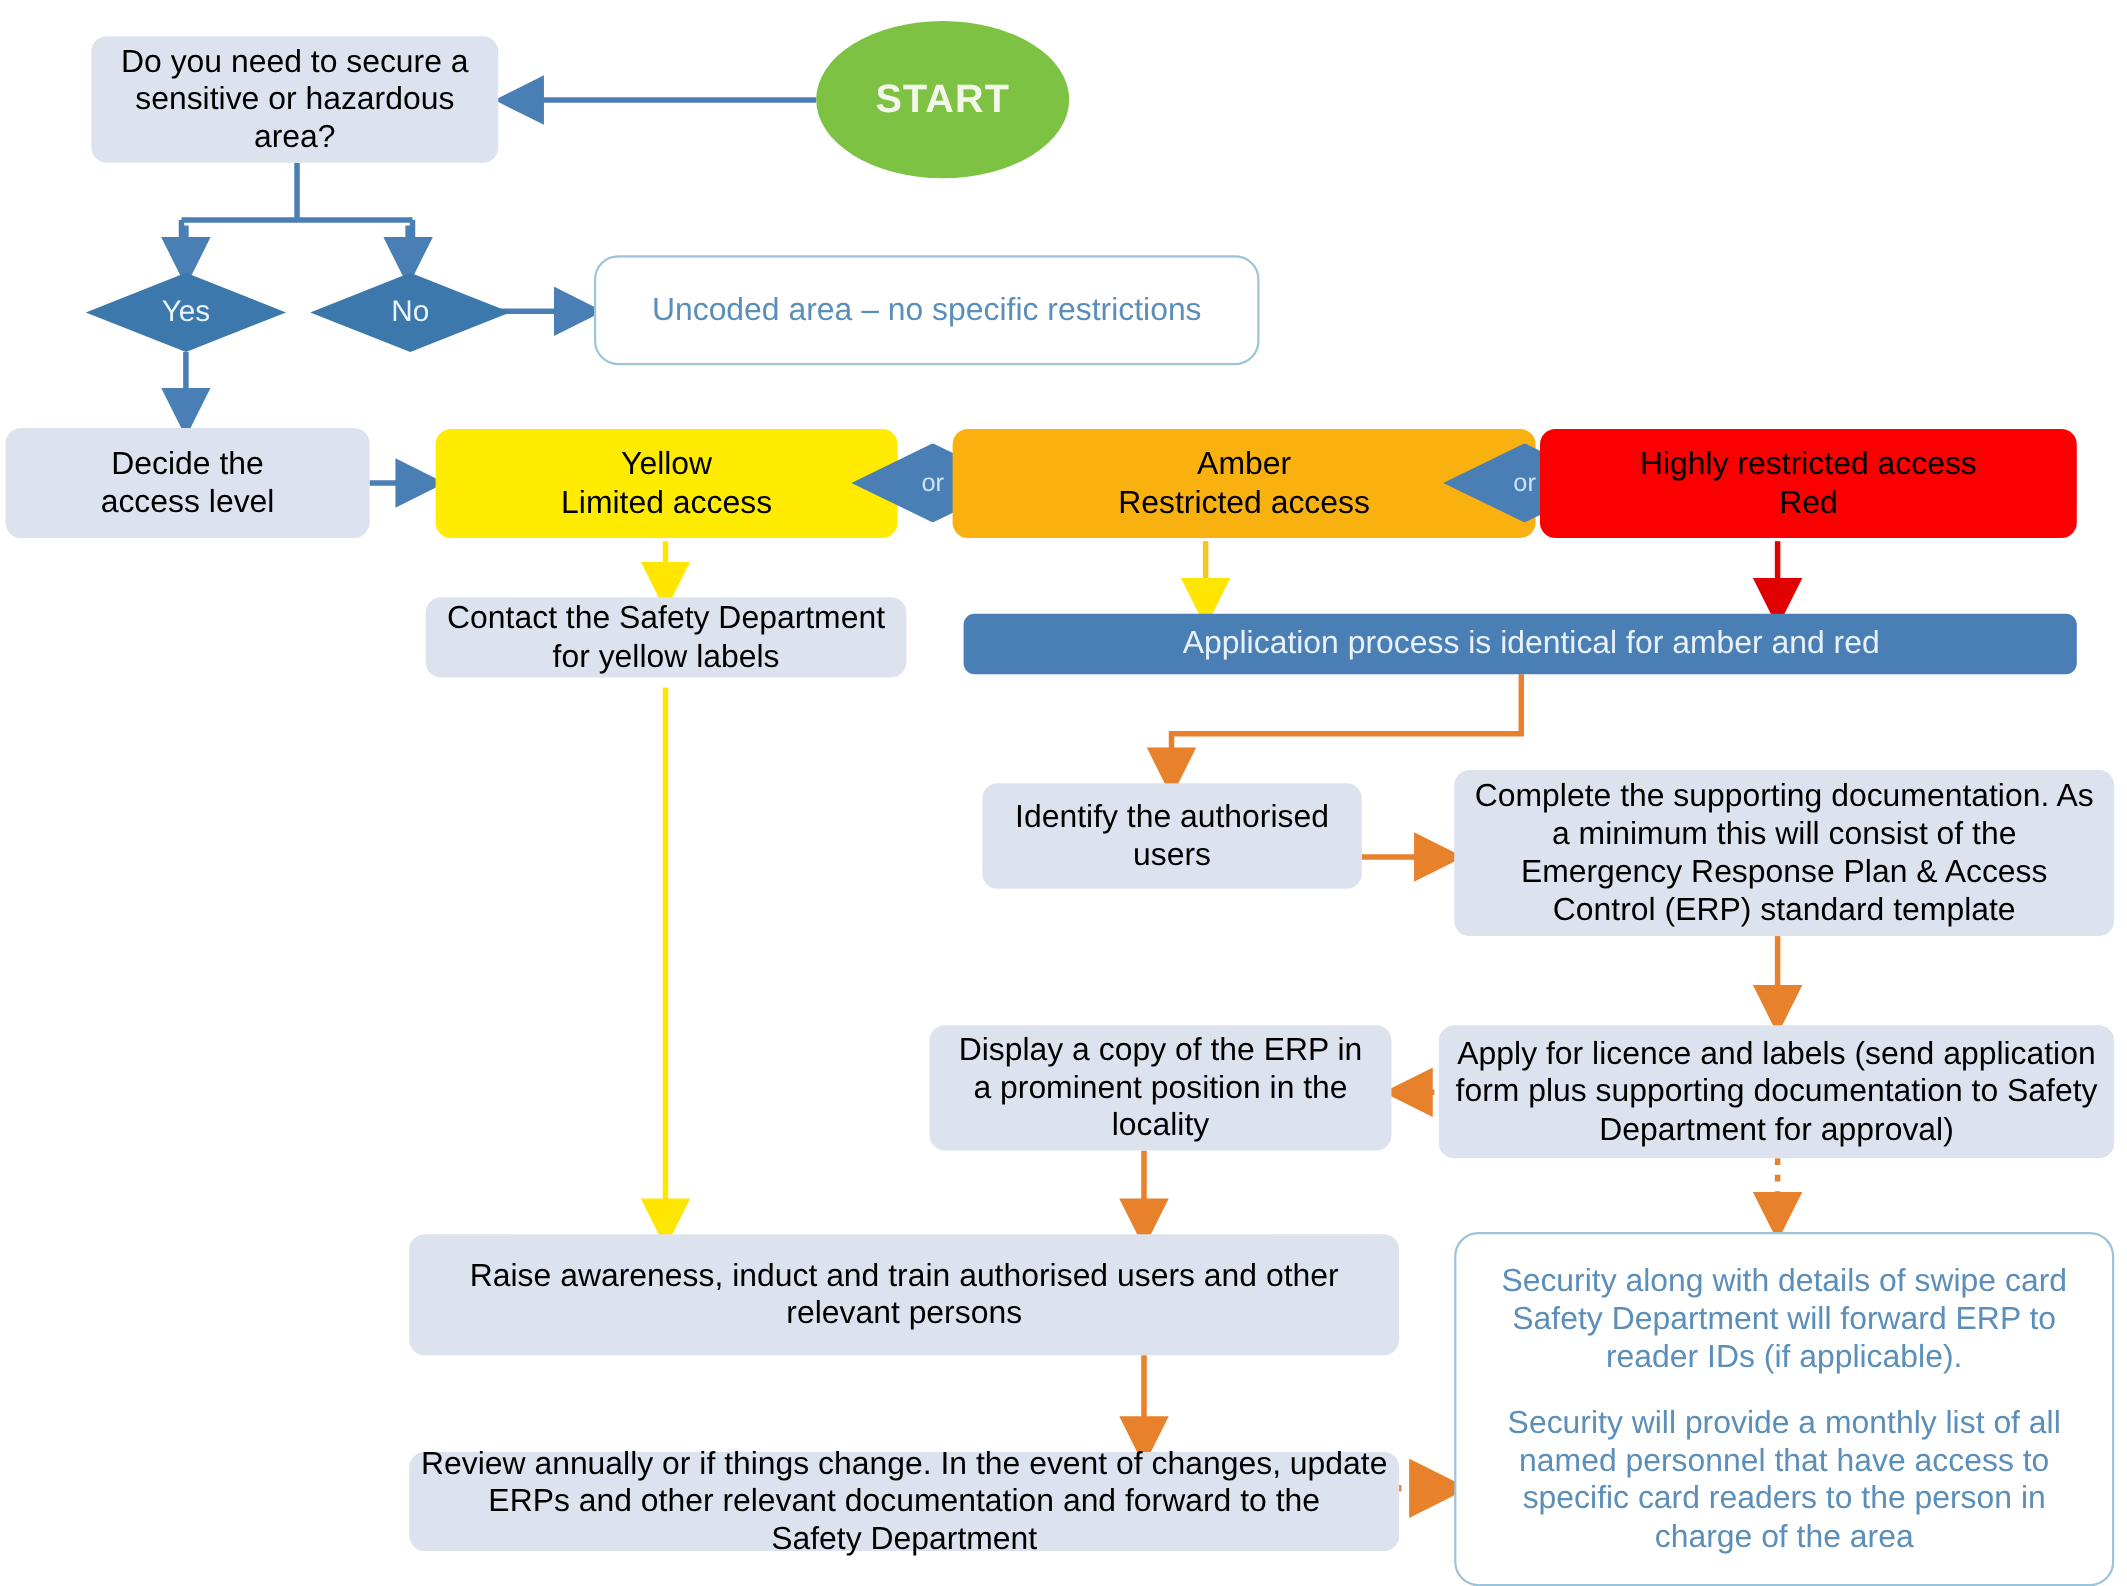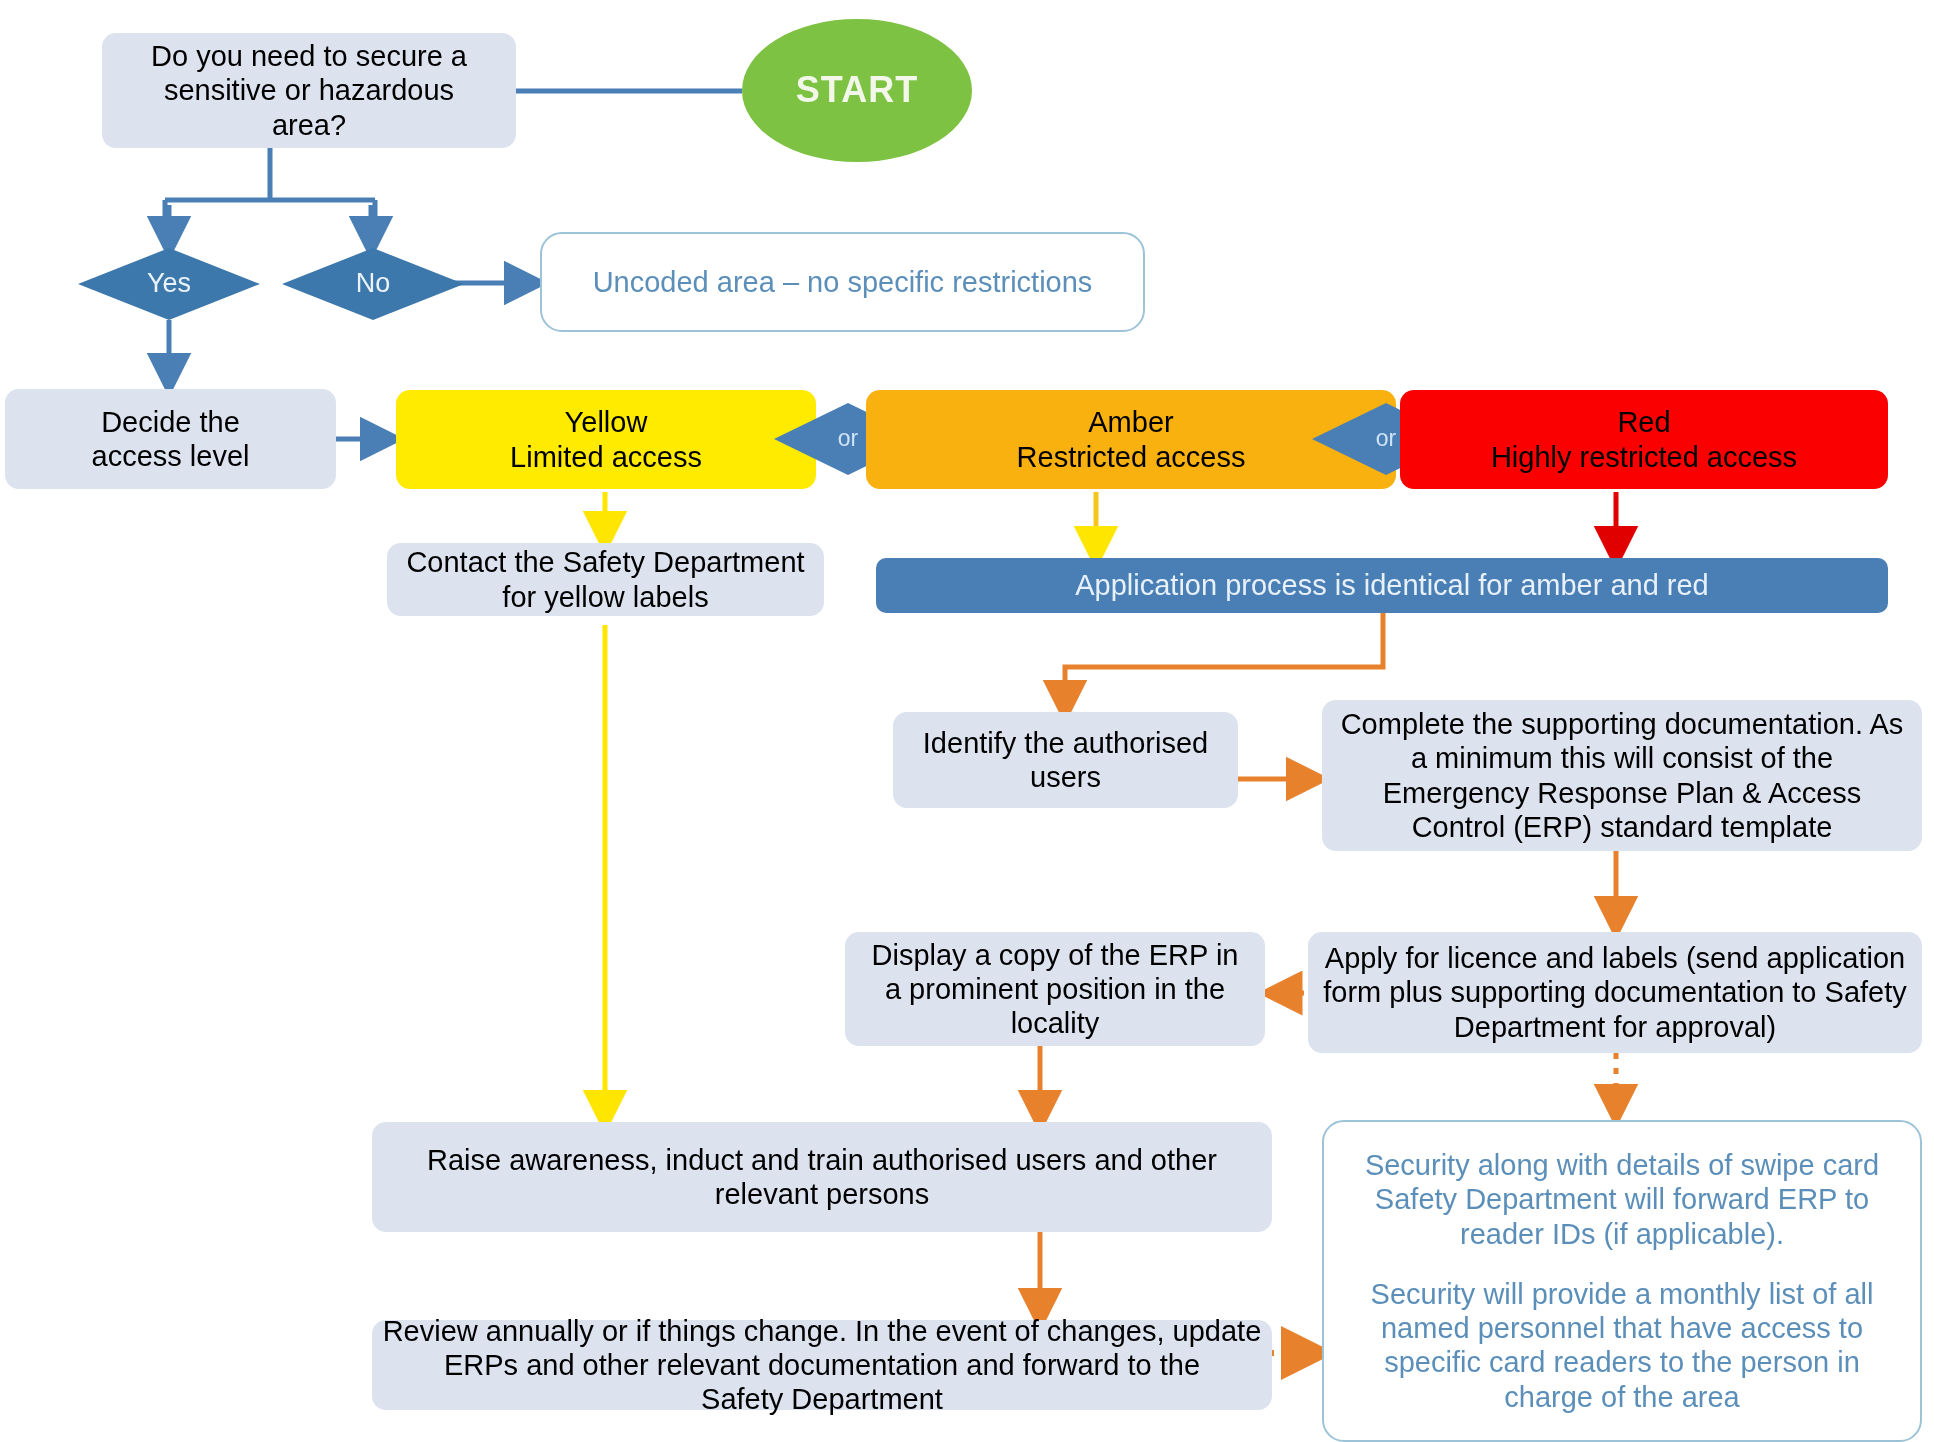--- a/index.html
+++ b/index.html
@@ -139,21 +139,21 @@
       <path d="M1616,1053 L1616,1116" stroke="#e8812c" stroke-dasharray="6,9" marker-end="url(#ar-orange)"></path>
 
       <path d="M1270,1353 L1320,1353" stroke="#e8812c" stroke-width="6" stroke-dasharray="4,9" marker-end="url(#ar-orange)"></path>
     </g>
   </svg>
 
   <div class="node start" style="left:742px;top:19px;width:230px;height:143px;justify-content:center;">
     <span>START</span>
   </div>
 
-  <div class="node proc mlines" style="left:102px;top:33px;width:414px;height:115px;">
+  <div class="node proc mlines" style="left:83px;top:33px;width:370px;height:115px;">
     <span>
       <span>Do you need to secure a</span>
       <span>sensitive or hazardous</span>
       <span>area?</span>
     </span>
   </div>
 
   <div class="node diamond d-yes" style="left:78px;top:248px;width:182px;height:72px;">
     <span>Yes</span>
   </div>
@@ -190,22 +190,22 @@
       <span>Restricted access</span>
     </span>
   </div>
 
   <div class="node diamond d-or" style="left:1312px;top:403px;width:148px;height:72px;">
     <span>or</span>
   </div>
 
   <div class="node lvl lvl-red mlines" style="left:1400px;top:390px;width:488px;height:99px;">
     <span>
+      <span>Highly restricted access</span>
       <span>Red</span>
-      <span>Highly restricted access</span>
     </span>
   </div>
 
   <div class="node proc mlines" style="left:387px;top:543px;width:437px;height:73px;">
     <span>
       <span>Contact the Safety Department</span>
       <span>for yellow labels</span>
     </span>
   </div>
 

